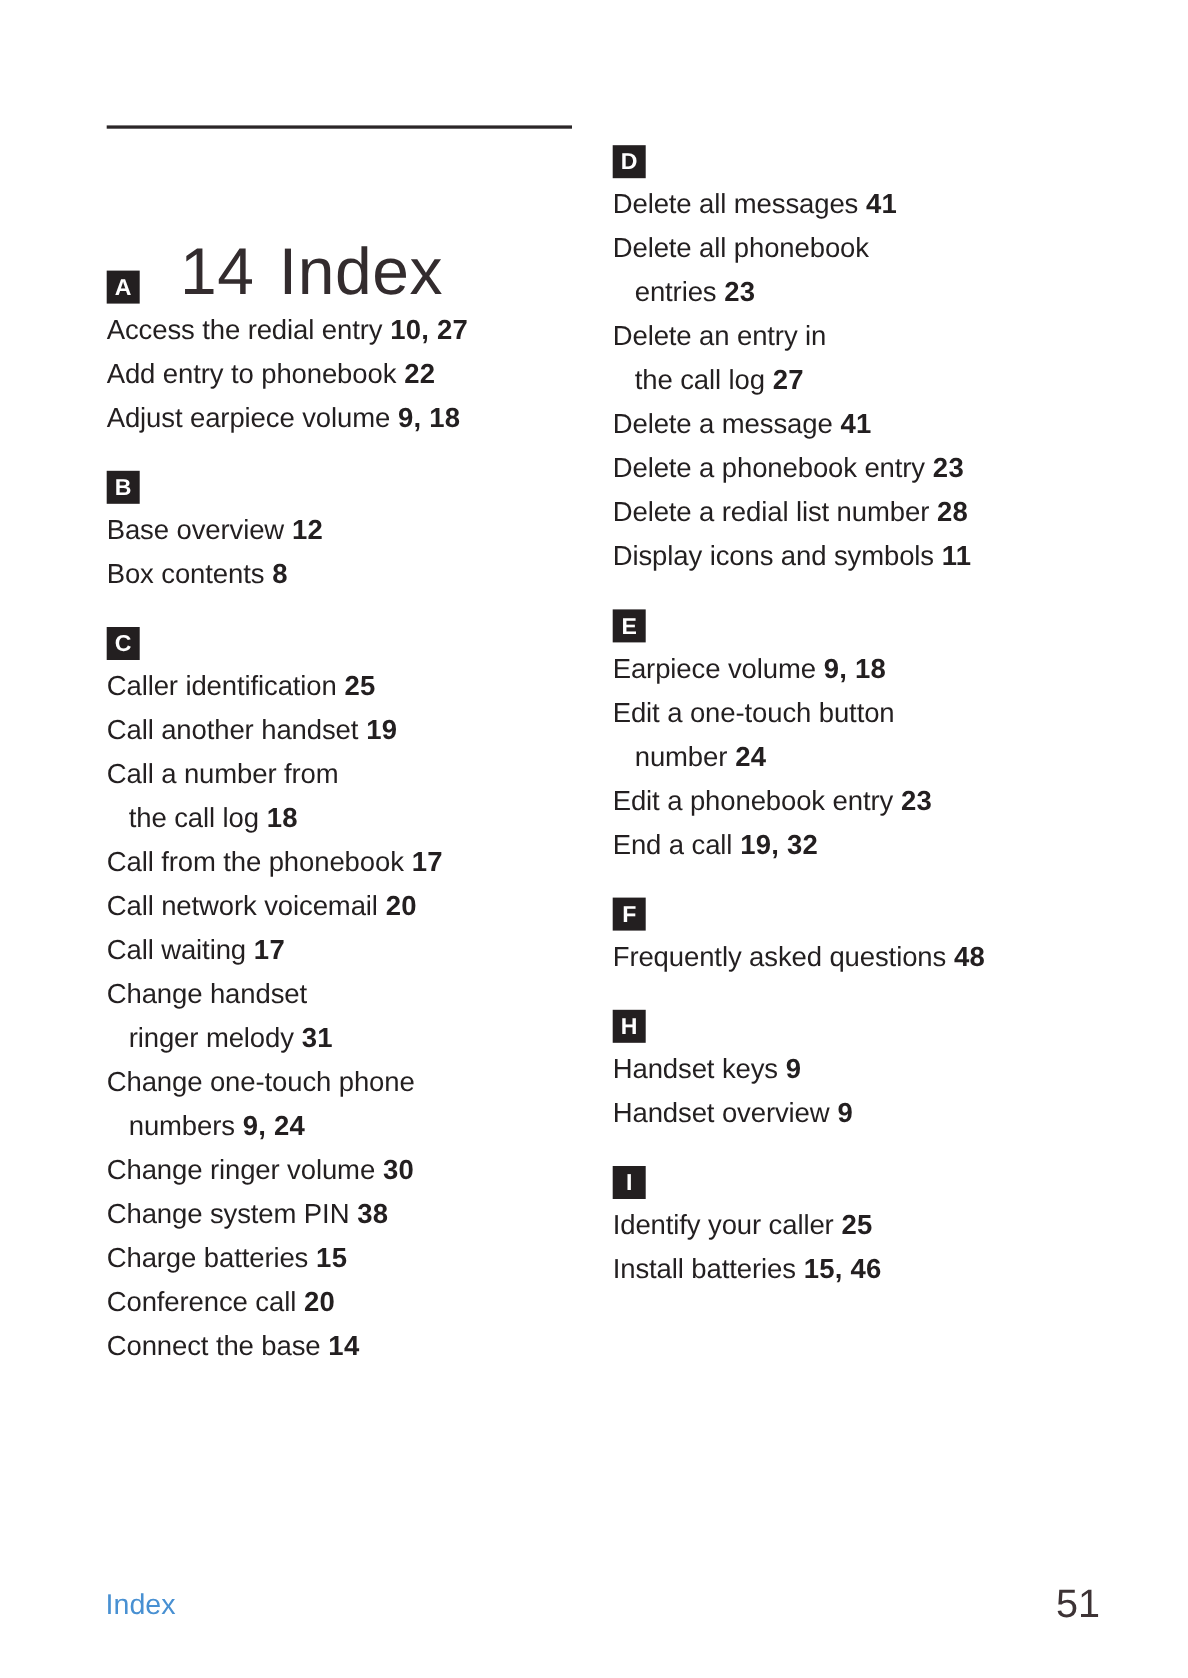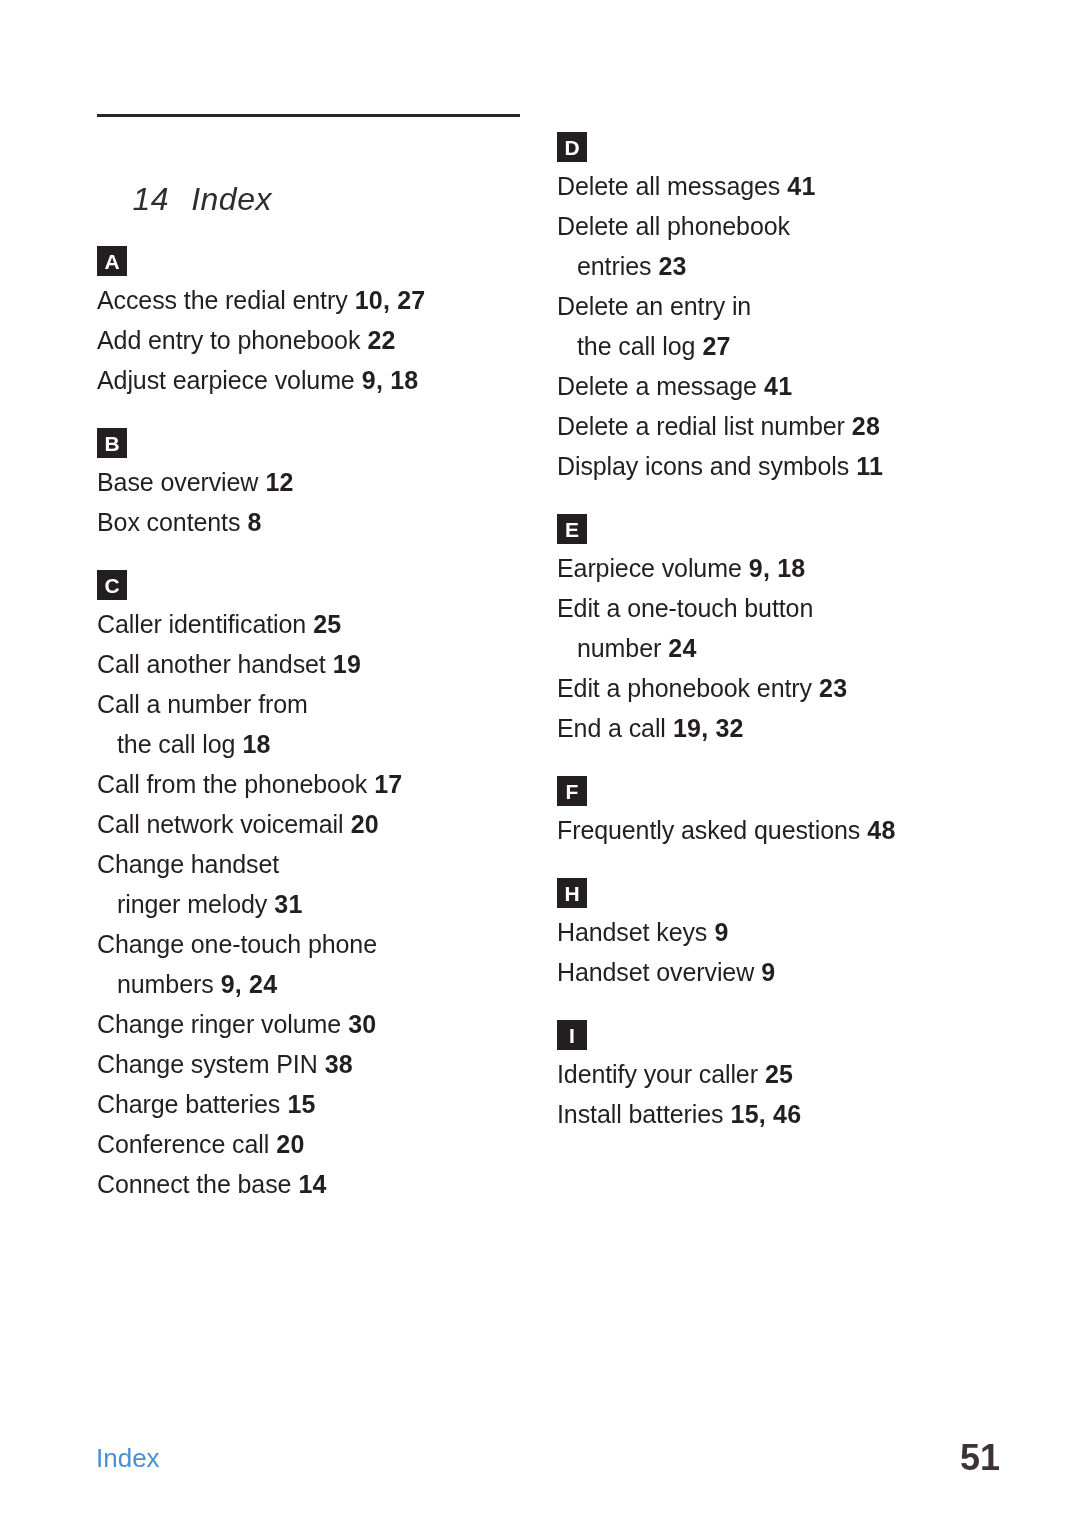--- a/index.html
+++ b/index.html
@@ -29,27 +29,26 @@
     top: 114px;
     width: 423px;
     height: 3px;
     background: #2b2728;
   }
 
   .page-title {
     position: absolute;
     left: 95px;
     top: 146px;
-    font-size: 32px;
+    font-size: 60px;
     font-weight: 300;
     letter-spacing: 0.5px;
     color: #332c2e;
     white-space: pre;
     line-height: 1.12;
-    font-style: italic;
   }
   .page-title .num { margin-right: 22px; }
 
   
   .columns {
     position: absolute;
     left: 0;
     top: 132px;
     width: 1080px;
   }
@@ -114,21 +113,21 @@
     font-size: 26px;
     font-weight: 300;
     color: #4890d2;
     letter-spacing: 0px;
   }
   .footer-page {
     position: absolute;
     right: 80px;
     top: -6px;
     font-size: 36px;
-    font-weight: 700;
+    font-weight: 400;
     color: #3d3335;
   }
 </style>
 </head>
 <body>
 
 <div class="page">
 
   <div class="header-rule"></div>
 
@@ -156,20 +155,21 @@
           </div>
           <div class="section">
             <div class="letter-badge">C</div>
             <div class="entries">
               <div class="entry"><span>Caller identification</span><span class="pages"> 25</span></div>
               <div class="entry"><span>Call another handset</span><span class="pages"> 19</span></div>
               <div class="entry"><span>Call a number from</span></div>
               <div class="entry cont"><span>the call log</span><span class="pages"> 18</span></div>
               <div class="entry"><span>Call from the phonebook</span><span class="pages"> 17</span></div>
               <div class="entry"><span>Call network voicemail</span><span class="pages"> 20</span></div>
+              <div class="entry"><span>Call waiting</span><span class="pages"> 17</span></div>
               <div class="entry"><span>Change handset</span></div>
               <div class="entry cont"><span>ringer melody</span><span class="pages"> 31</span></div>
               <div class="entry"><span>Change one-touch phone</span></div>
               <div class="entry cont"><span>numbers</span><span class="pages"> 9, 24</span></div>
               <div class="entry"><span>Change ringer volume</span><span class="pages"> 30</span></div>
               <div class="entry"><span>Change system PIN</span><span class="pages"> 38</span></div>
               <div class="entry"><span>Charge batteries</span><span class="pages"> 15</span></div>
               <div class="entry"><span>Conference call</span><span class="pages"> 20</span></div>
               <div class="entry"><span>Connect the base</span><span class="pages"> 14</span></div>
             </div>
@@ -180,20 +180,21 @@
       <div class="section-list">
           <div class="section">
             <div class="letter-badge">D</div>
             <div class="entries">
               <div class="entry"><span>Delete all messages</span><span class="pages"> 41</span></div>
               <div class="entry"><span>Delete all phonebook</span></div>
               <div class="entry cont"><span>entries</span><span class="pages"> 23</span></div>
               <div class="entry"><span>Delete an entry in</span></div>
               <div class="entry cont"><span>the call log</span><span class="pages"> 27</span></div>
               <div class="entry"><span>Delete a message</span><span class="pages"> 41</span></div>
+              <div class="entry"><span>Delete a phonebook entry</span><span class="pages"> 23</span></div>
               <div class="entry"><span>Delete a redial list number</span><span class="pages"> 28</span></div>
               <div class="entry"><span>Display icons and symbols</span><span class="pages"> 11</span></div>
             </div>
           </div>
           <div class="section">
             <div class="letter-badge">E</div>
             <div class="entries">
               <div class="entry"><span>Earpiece volume</span><span class="pages"> 9, 18</span></div>
               <div class="entry"><span>Edit a one-touch button</span></div>
               <div class="entry cont"><span>number</span><span class="pages"> 24</span></div>

